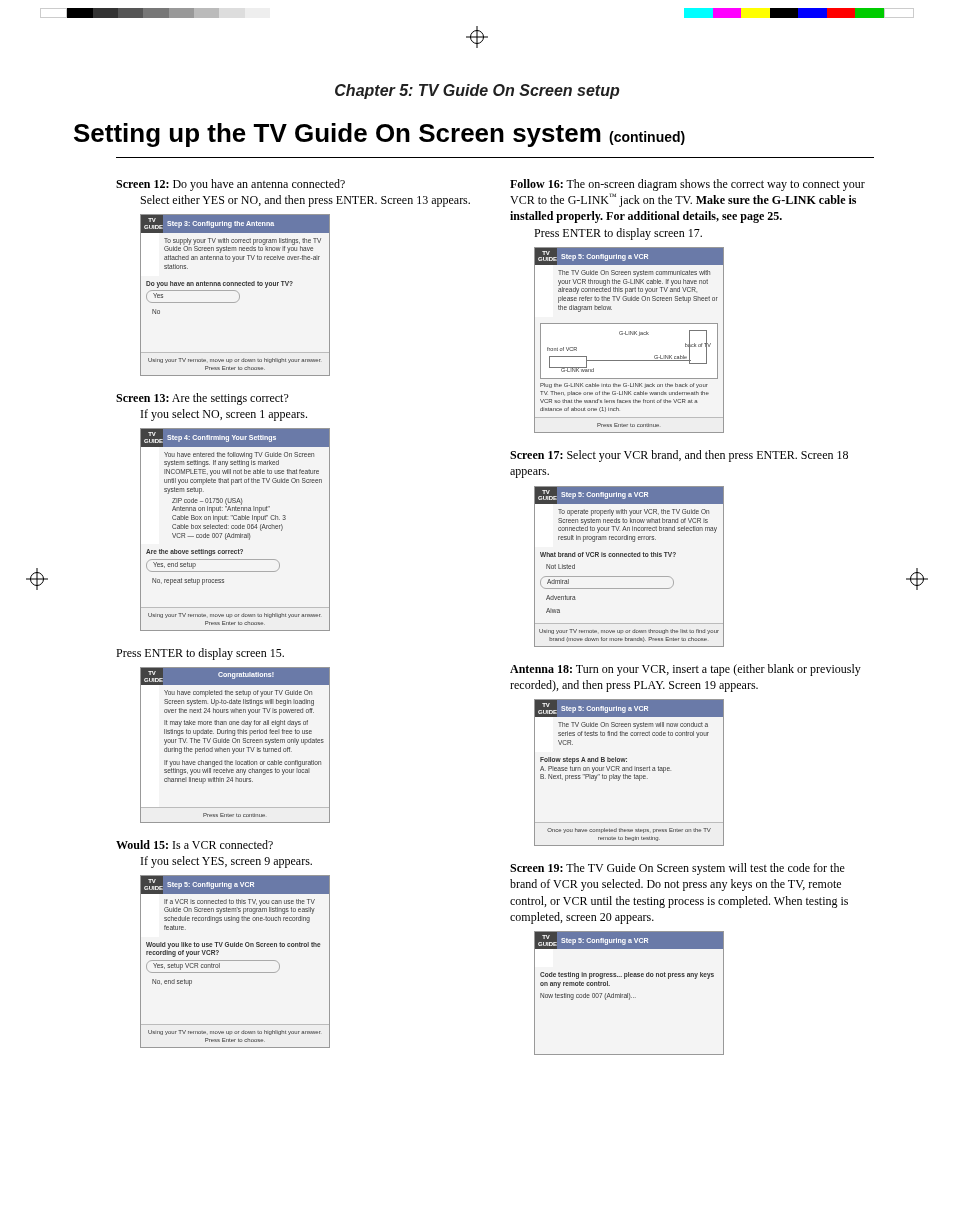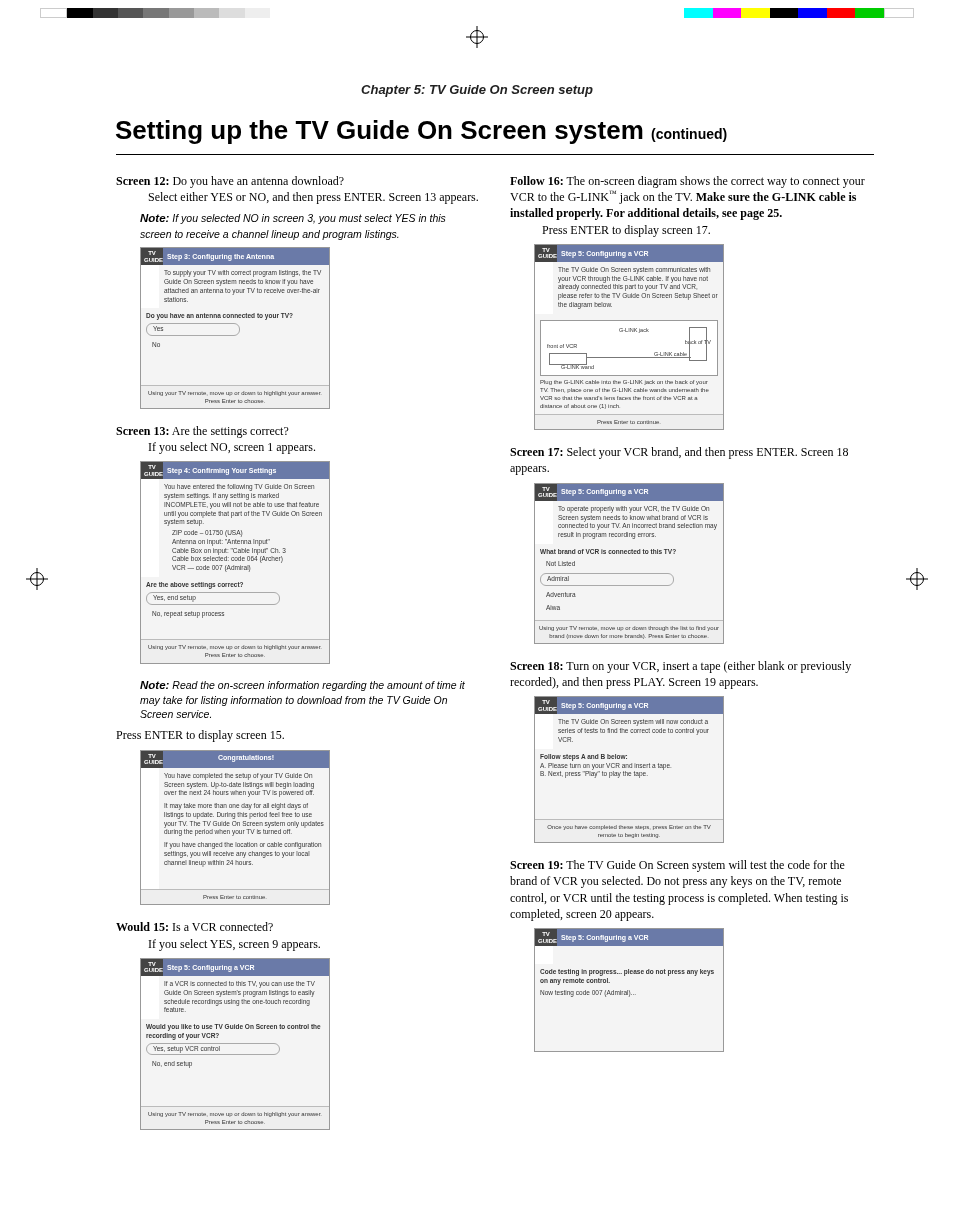--- a/index.html
+++ b/index.html
@@ -7,28 +7,28 @@
   .color-bar div { flex: 1; }
   .reg-mark { display: inline-block; width: 18px; height: 18px; position: relative; }
   .reg-mark::before, .reg-mark::after { content: ""; position: absolute; background: #000; }
   .reg-mark::before { left: 50%; top: -2px; bottom: -2px; width: 1px; transform: translateX(-50%); }
   .reg-mark::after { top: 50%; left: -2px; right: -2px; height: 1px; transform: translateY(-50%); }
   .reg-circle { position: absolute; left: 50%; top: 50%; width: 12px; height: 12px; border: 1px solid #000; border-radius: 50%; transform: translate(-50%, -50%); }
   .top-marks { text-align: center; margin-top: 6px; }
   .side-marks { position: absolute; top: 570px; }
   .side-left { left: 28px; } .side-right { right: 28px; }
   .page { position: relative; width: 954px; min-height: 1180px; }
-  .chapter-header { text-align: center; font-style: italic; font-weight: bold; font-family: Arial, sans-serif; font-size: 13px; margin: 32px 0 18px; color: #222; }
-  .page-title { font-family: Arial, sans-serif; font-size: 26px; font-weight: bold; margin: 0 80px 8px 115px; }
+  .chapter-header { text-align: center; font-style: italic; font-weight: bold; font-family: Arial, sans-serif; font-size: 16px; margin: 32px 0 18px; color: #222; }
+  .page-title { font-family: Arial, sans-serif; font-size: 26px; font-weight: bold; margin: 0 80px 8px 73px; }
   .page-title .cont { font-size: 14px; font-weight: bold; }
   .rule { border-top: 1.5px solid #000; margin: 0 80px 18px 116px; }
   .columns { display: flex; gap: 30px; margin: 0 80px 0 116px; }
   .col { flex: 1; font-size: 12px; line-height: 1.35; }
   .screen-label { font-weight: bold; }
-  .indent { margin-left: 32px; display: block; }
+  .indent { margin-left: 24px; display: block; }
   .note-word { font-family: Arial, sans-serif; font-weight: bold; font-style: italic; font-size: 11.5px; }
   .note { font-style: italic; font-family: Arial, sans-serif; font-size: 10.5px; margin-left: 24px; margin-top: 4px; margin-bottom: 6px; }
   .para { margin: 0 0 6px 0; }
   .screenshot { width: 188px; margin: 4px 0 14px 24px; border: 1px solid #999; font-family: Arial, sans-serif; }
   .ss-head { display: flex; align-items: stretch; }
   .ss-guide { background: #444; color: #fff; font-size: 6px; font-weight: bold; padding: 2px 3px; width: 16px; text-align: center; line-height: 1.1; }
   .ss-title { flex: 1; background: #6a7aa8; color: #fff; font-size: 7px; font-weight: bold; padding: 2px 4px; display: flex; align-items: center; }
   .ss-body { background: #f4f4f4; padding: 4px 5px; font-size: 6.5px; color: #333; }
   .ss-leftpad { margin-left: 18px; }
   .ss-q { font-weight: bold; }
@@ -70,23 +70,22 @@
   <div class="side-marks side-right"><span class="reg-mark"><span class="reg-circle"></span></span></div>
 
   <div class="chapter-header">Chapter 5: TV Guide On Screen setup</div>
   <h1 class="page-title"><span>Setting up the TV Guide On Screen system</span> <span class="cont">(continued)</span></h1>
   <div class="rule"></div>
 
   <div class="columns">
 
     <div class="col">
 
-      <p class="para"><span class="screen-label">Screen 12:</span> <span>Do you have an antenna download?</span><br>
+      <p class="para"><span class="screen-label">Screen 12:</span> <span>Do you have an antenna connected?</span><br>
       <span class="indent">Select either YES or NO, and then press ENTER. Screen 13 appears.</span></p>
-      <p class="note"><span class="note-word">Note:</span> <span>If you selected NO in screen 3, you must select YES in this screen to receive a channel lineup and program listings.</span></p>
       <div class="screenshot">
         <div class="ss-head">
             <div class="ss-guide">TV GUIDE</div>
             <div class="ss-title">Step 3: Configuring the Antenna</div>
           </div>
         <div class="ss-body ss-leftpad">To supply your TV with correct program listings, the TV Guide On Screen system needs to know if you have attached an antenna to your TV to receive over-the-air stations.</div>
         <div class="ss-body">
           <div class="ss-q">Do you have an antenna connected to your TV?</div>
           <div class="ss-opt">Yes</div><br>
           <div class="ss-opt-plain">No</div>
@@ -114,21 +113,20 @@
         </div>
         <div class="ss-body">
           <div class="ss-q">Are the above settings correct?</div>
           <div class="ss-opt" style="min-width:120px">Yes, end setup</div><br>
           <div class="ss-opt-plain">No, repeat setup process</div>
           <div style="height:14px"></div>
         </div>
         <div class="ss-bottom">Using your TV remote, move up or down to highlight your answer. Press Enter to choose.</div>
       </div>
 
-      <p class="note"><span class="note-word">Note:</span> <span>Read the on-screen information regarding the amount of time it may take for listing information to download from the TV Guide On Screen service.</span></p>
       <p class="para indent">Press ENTER to display screen 15.</p>
       <div class="screenshot">
         <div class="ss-head">
             <div class="ss-guide">TV GUIDE</div>
             <div class="ss-bluebar" style="flex:1">Congratulations!</div>
           </div>
         <div class="ss-body ss-leftpad">
           <div style="margin-bottom:4px">You have completed the setup of your TV Guide On Screen system. Up-to-date listings will begin loading over the next 24 hours when your TV is powered off.</div>
           <div style="margin-bottom:4px">It may take more than one day for all eight days of listings to update. During this period feel free to use your TV. The TV Guide On Screen system only updates during the period when your TV is turned off.</div>
           <div>If you have changed the location or cable configuration settings, you will receive any changes to your local channel lineup within 24 hours.</div>
@@ -192,21 +190,21 @@
         <div class="ss-body">
           <div class="ss-q">What brand of VCR is connected to this TV?</div>
           <div class="ss-opt-plain">Not Listed</div>
           <div class="ss-opt" style="min-width:120px">Admiral</div>
           <div class="ss-opt-plain">Adventura</div>
           <div class="ss-opt-plain">Aiwa</div>
         </div>
         <div class="ss-bottom">Using your TV remote, move up or down through the list to find your brand (move down for more brands). Press Enter to choose.</div>
       </div>
 
-      <p class="para"><span class="screen-label">Screen 18:</span> <span>Turn on your VCR, insert a tape (either blank or previously recorded), and then press PLAY. Screen 19 appears.</span></p>
+      <p class="para"><span class="screen-label">Antenna 18:</span> <span>Turn on your VCR, insert a tape (either blank or previously recorded), and then press PLAY. Screen 19 appears.</span></p>
       <div class="screenshot">
         <div class="ss-head">
             <div class="ss-guide">TV GUIDE</div>
             <div class="ss-title">Step 5: Configuring a VCR</div>
           </div>
         <div class="ss-body ss-leftpad">The TV Guide On Screen system will now conduct a series of tests to find the correct code to control your VCR.</div>
         <div class="ss-body">
           <div class="ss-q">Follow steps A and B below:</div>
           <div>A.   Please turn on your VCR and insert a tape.</div>
           <div>B.   Next, press "Play" to play the tape.</div>

